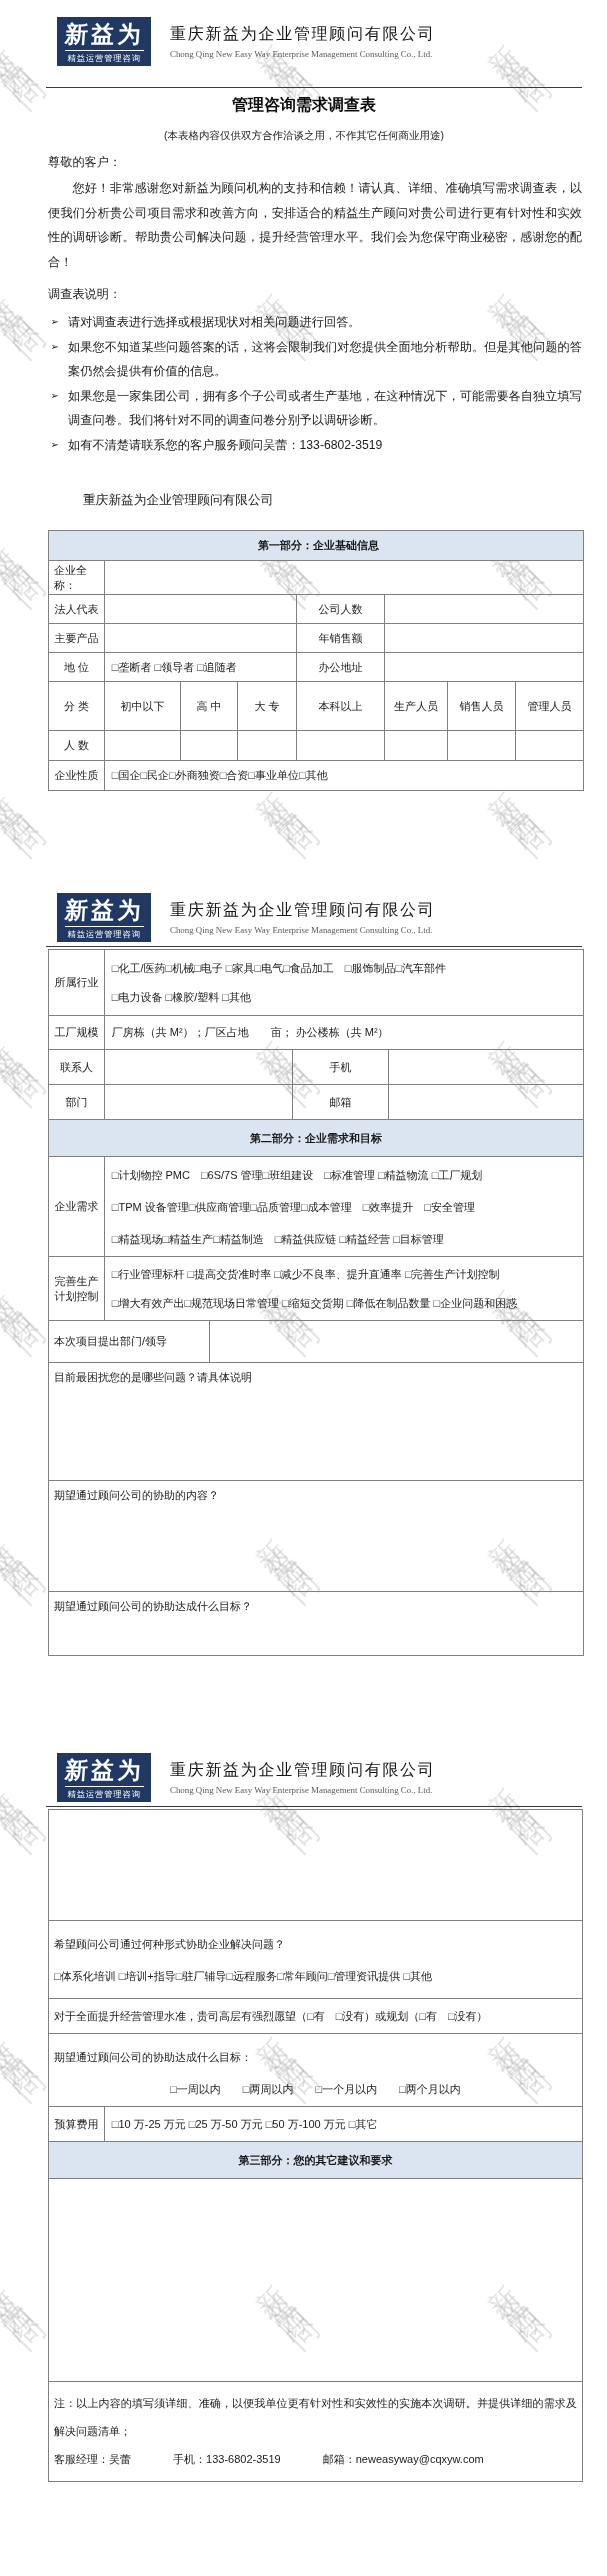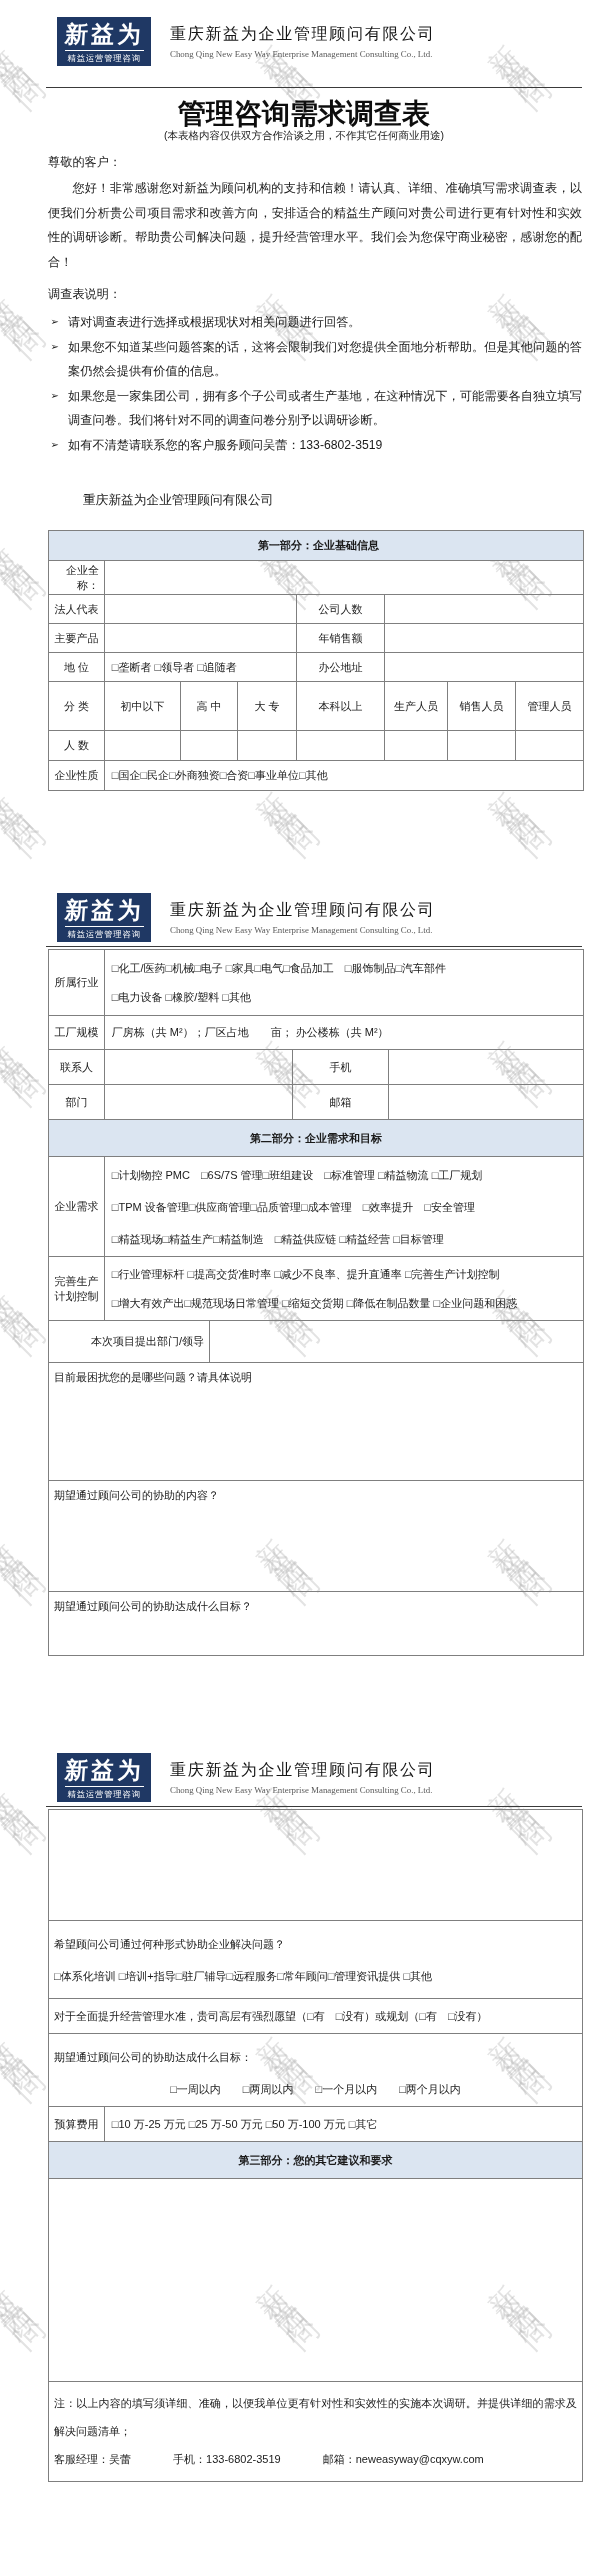--- a/index.html
+++ b/index.html
@@ -20,38 +20,38 @@
   .hdr { position:absolute; left:57px; top:17px; display:flex; align-items:center; gap:18.6px; }
   .logo { background:#1f3864; color:#fff; text-align:center; padding:4.2px 7.6px 2.5px; min-width:86px; }
   .logo-main { font-size:23px; font-weight:bold; letter-spacing:3.4px; line-height:1.15; transform:skewX(-4deg); }
   .logo-sub { font-size:8.4px; letter-spacing:0.8px; border-top:1.7px solid #fff; margin-top:2.5px; padding-top:1.7px; white-space:nowrap; }
   .hco-cn { font-family:"Liberation Serif","DejaVu Serif",serif; font-size:16px; letter-spacing:1.7px; color:#151515; }
   .hco-en { font-family:"Liberation Serif","DejaVu Serif",serif; font-size:8.9px; color:#5a5a5a; margin-top:3.4px; }
   .hrule { position:absolute; left:46px; width:536px; border-top:1.7px solid #3a3a3a; }
   .p1 .hrule { top:87px; }
   .p23 .hrule { top:68px; }
   
-  .title { position:absolute; top:95px; left:0; width:608px; text-align:center; font-size:28px; font-weight:bold; color:#0d0d0d; }
+  .title { position:absolute; top:95px; left:0; width:608px; text-align:center; font-size:16px; font-weight:bold; color:#0d0d0d; }
   .subtitle { position:absolute; top:129px; left:0; width:608px; text-align:center; font-size:10.5px; }
   .salutation { position:absolute; top:154px; left:48px; font-size:12.2px; }
   .paragraph { position:absolute; top:176px; left:48px; width:534px; font-size:12.2px; line-height:24.5px; text-indent:2em; text-align:justify; }
   .notes-label { position:absolute; top:286px; left:48px; font-size:12.2px; }
   .notes { position:absolute; top:310px; left:48px; width:534px; list-style:none; }
   .notes li { display:flex; line-height:24.5px; font-size:12.2px; }
   .bmark { flex:none; width:20px; padding-left:2.5px; font-size:10px; }
   .ntext { flex:1; text-align:justify; }
   .signature { position:absolute; top:492px; left:83px; font-size:12.7px; }
   
   table.tbl { position:absolute; left:48px; width:534px; border-collapse:collapse; table-layout:fixed; border:1.7px solid #000; }
   table.tbl td { border:0.8px solid #7f7f7f; font-size:11px; padding:1.7px 5px; vertical-align:middle; overflow:hidden; }
   .bar td { background:#dbe5f1; border-top:1.7px solid #000; border-bottom:1.7px solid #000; font-weight:bold; font-size:11.8px; }
   .bar-left { text-align:center; padding-left:10px !important; }
   .bar-ctr { text-align:center; }
   .lbl { text-align:center; }
-  .lbl-left { text-align:right; }
+  .lbl-left { text-align:left; }
   .opt { padding-left:6.8px !important; }
   .optline { line-height:29px; white-space:nowrap; }
   .optline3 { line-height:32px; white-space:nowrap; }
   .qcell { vertical-align:top !important; padding-top:6.8px !important; }
   .ctr { text-align:center; }
   .h34{height:29px}.h36{height:30px}.h40{height:34px}.h42{height:35px}.h46{height:37px}
   .h50{height:42px}.h58{height:49px}.h76{height:64px}.h78{height:66px}.h84{height:71px}
   .h92{height:78px}.h116{height:98px}.h118{height:100px}.h132{height:111px}
   .h140{height:118px}.h240{height:203px}
   .contact-line { margin-top:6.8px; }

